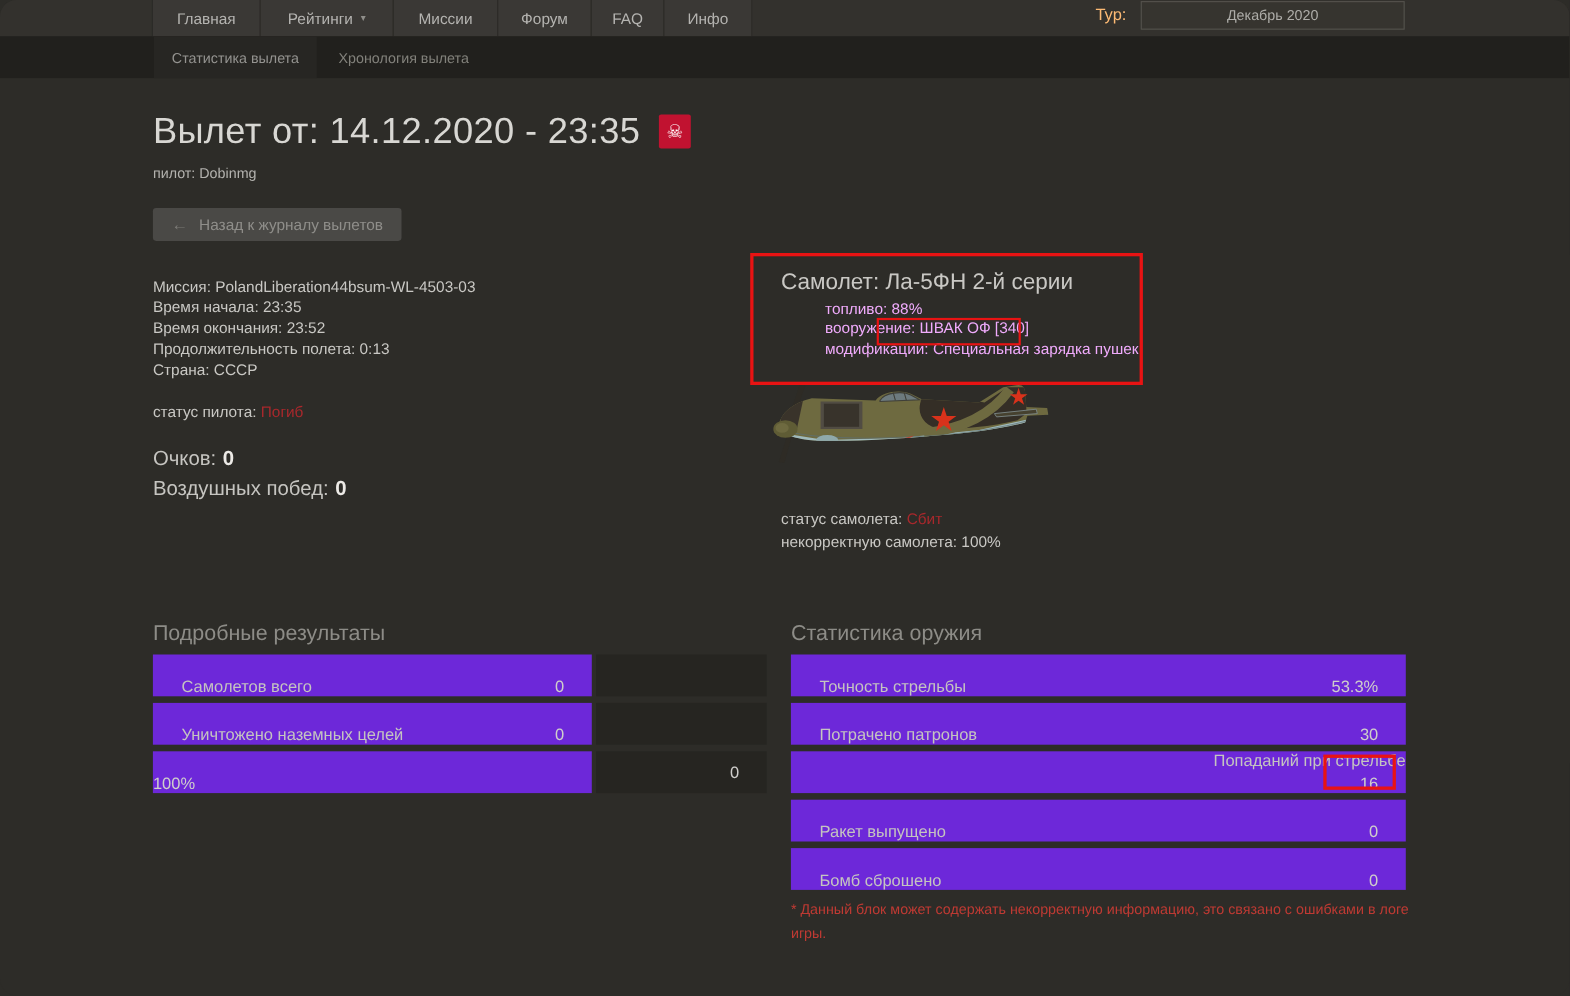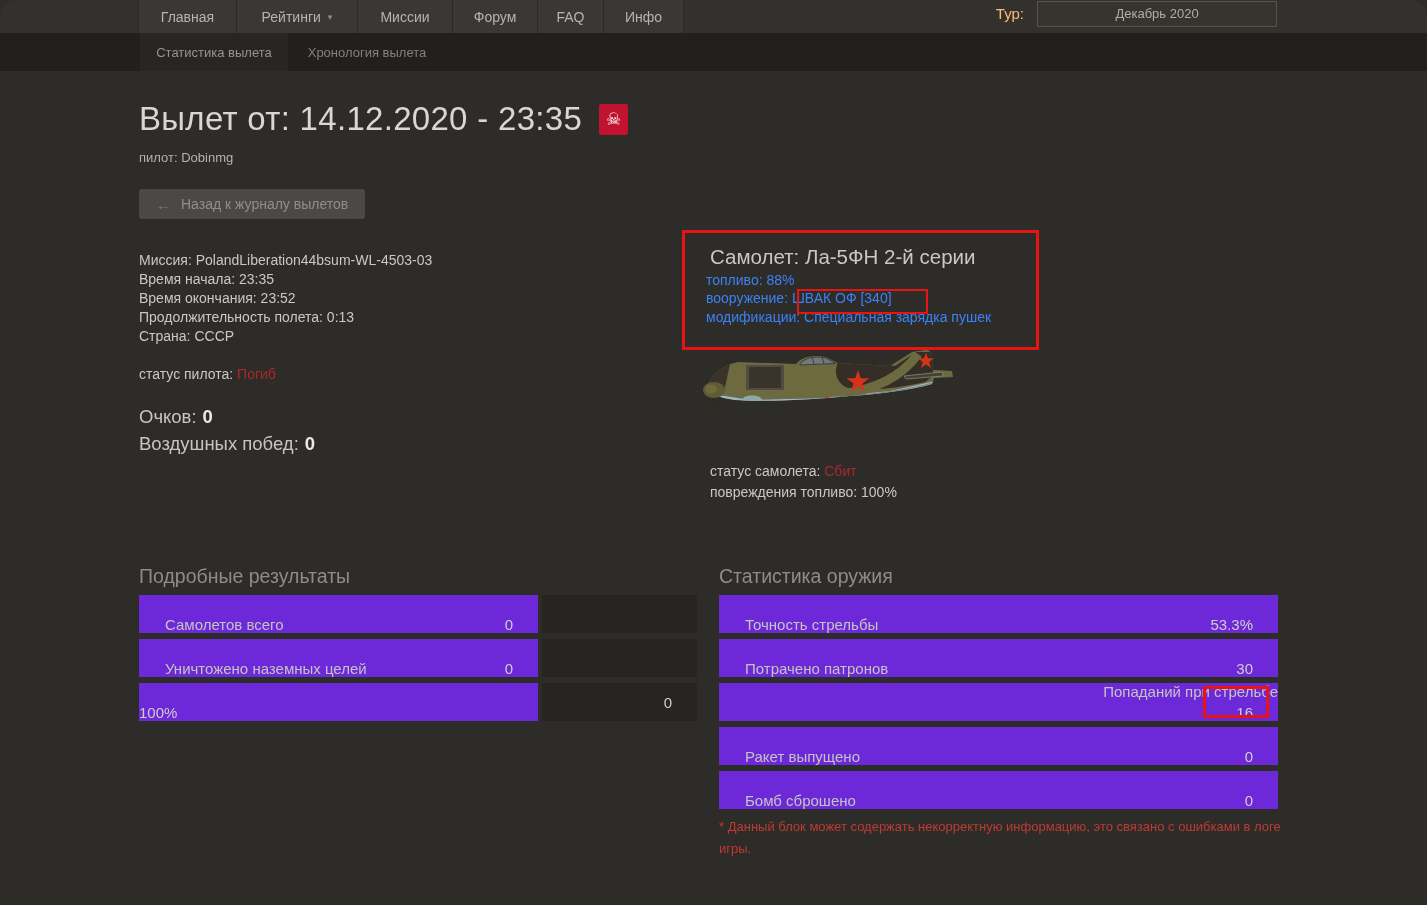--- a/index.html
+++ b/index.html
@@ -60,21 +60,21 @@
   .mission-block { position:absolute; left:139px; top:251px; font-size:14px; line-height:19px; color:#c9c8c4; }
   .pilot-status { position:absolute; left:139px; top:366px; font-size:14px; color:#c9c8c4; }
   .red-status { color:#a8282c; }
 
   
   .score-block { position:absolute; left:139px; top:403px; font-size:18.5px; line-height:27px; color:#c6c5c1; }
   .score-block .value { color:#eceae6; font-weight:bold; margin-left:6px; }
 
   
   .aircraft-title { position:absolute; left:710px; top:245px; margin:0; font-size:20.5px; font-weight:400; color:#c9c8c4; white-space:nowrap; }
-  .aircraft-info { position:absolute; left:706px; top:271px; font-size:14px; line-height:18.3px; color:#3b82f6; }
+  .aircraft-info { position:absolute; left:750px; top:271px; font-size:14px; line-height:18.3px; color:#f0abfc; }
   .plane-figure { position:absolute; left:690px; top:350px; width:280px; height:72px; }
   .aircraft-status { position:absolute; left:710px; top:461px; font-size:14px; line-height:21px; color:#c9c8c4; }
 
   
   .section-title { position:absolute; margin:0; font-size:19.5px; font-weight:400; color:#8d8c87; white-space:nowrap; }
   .score-col-title { position:absolute; left:543px; top:572px; font-size:12px; color:#3b82f6;margin-top:44px; }
   .trow { position:absolute; height:38px; background:#6d28d9; display:flex; align-items:flex-end; }
   .trow .lbl { padding-left:26px; font-size:15px; color:#c5c4c0; flex:1; white-space:nowrap; }
   .trow .val { padding-right:25px; font-size:15px; color:#cfcecb; text-align:right; }
   .scell { position:absolute; width:155px; height:38px; background:#262521; display:flex; align-items:center; justify-content:flex-end; }
@@ -213,21 +213,21 @@
     <path d="M0,-1 L0.2245,-0.309 L0.951,-0.309 L0.3633,0.118 L0.5878,0.809 L0,0.382 L-0.5878,0.809 L-0.3633,0.118 L-0.951,-0.309 L-0.2245,-0.309 Z" transform="translate(168,32) scale(12)" fill="#d9321b"></path>
     <path d="M0,-1 L0.2245,-0.309 L0.951,-0.309 L0.3633,0.118 L0.5878,0.809 L0,0.382 L-0.5878,0.809 L-0.3633,0.118 L-0.951,-0.309 L-0.2245,-0.309 Z" transform="translate(236,11) scale(8.5)" fill="#d9321b"></path>
   </svg>
 
   <div class="aircraft-status">
     <div>
       <span>статус самолета:</span>
       <span class="red-status">Сбит</span>
     </div>
     <div>
-      <span>повреждения топливо:</span>
+      <span>некорректную самолета:</span>
       <span>100%</span>
     </div>
   </div>
 
   <h3 class="section-title" style="left:139px; top:565px;">Подробные результаты</h3>
   <div class="score-col-title">Подсчет очков</div>
 
   <div class="trow" style="left:139px; top:595px; width:399px;">
     <span class="lbl">Самолетов всего</span>
       <span class="val">0</span>

